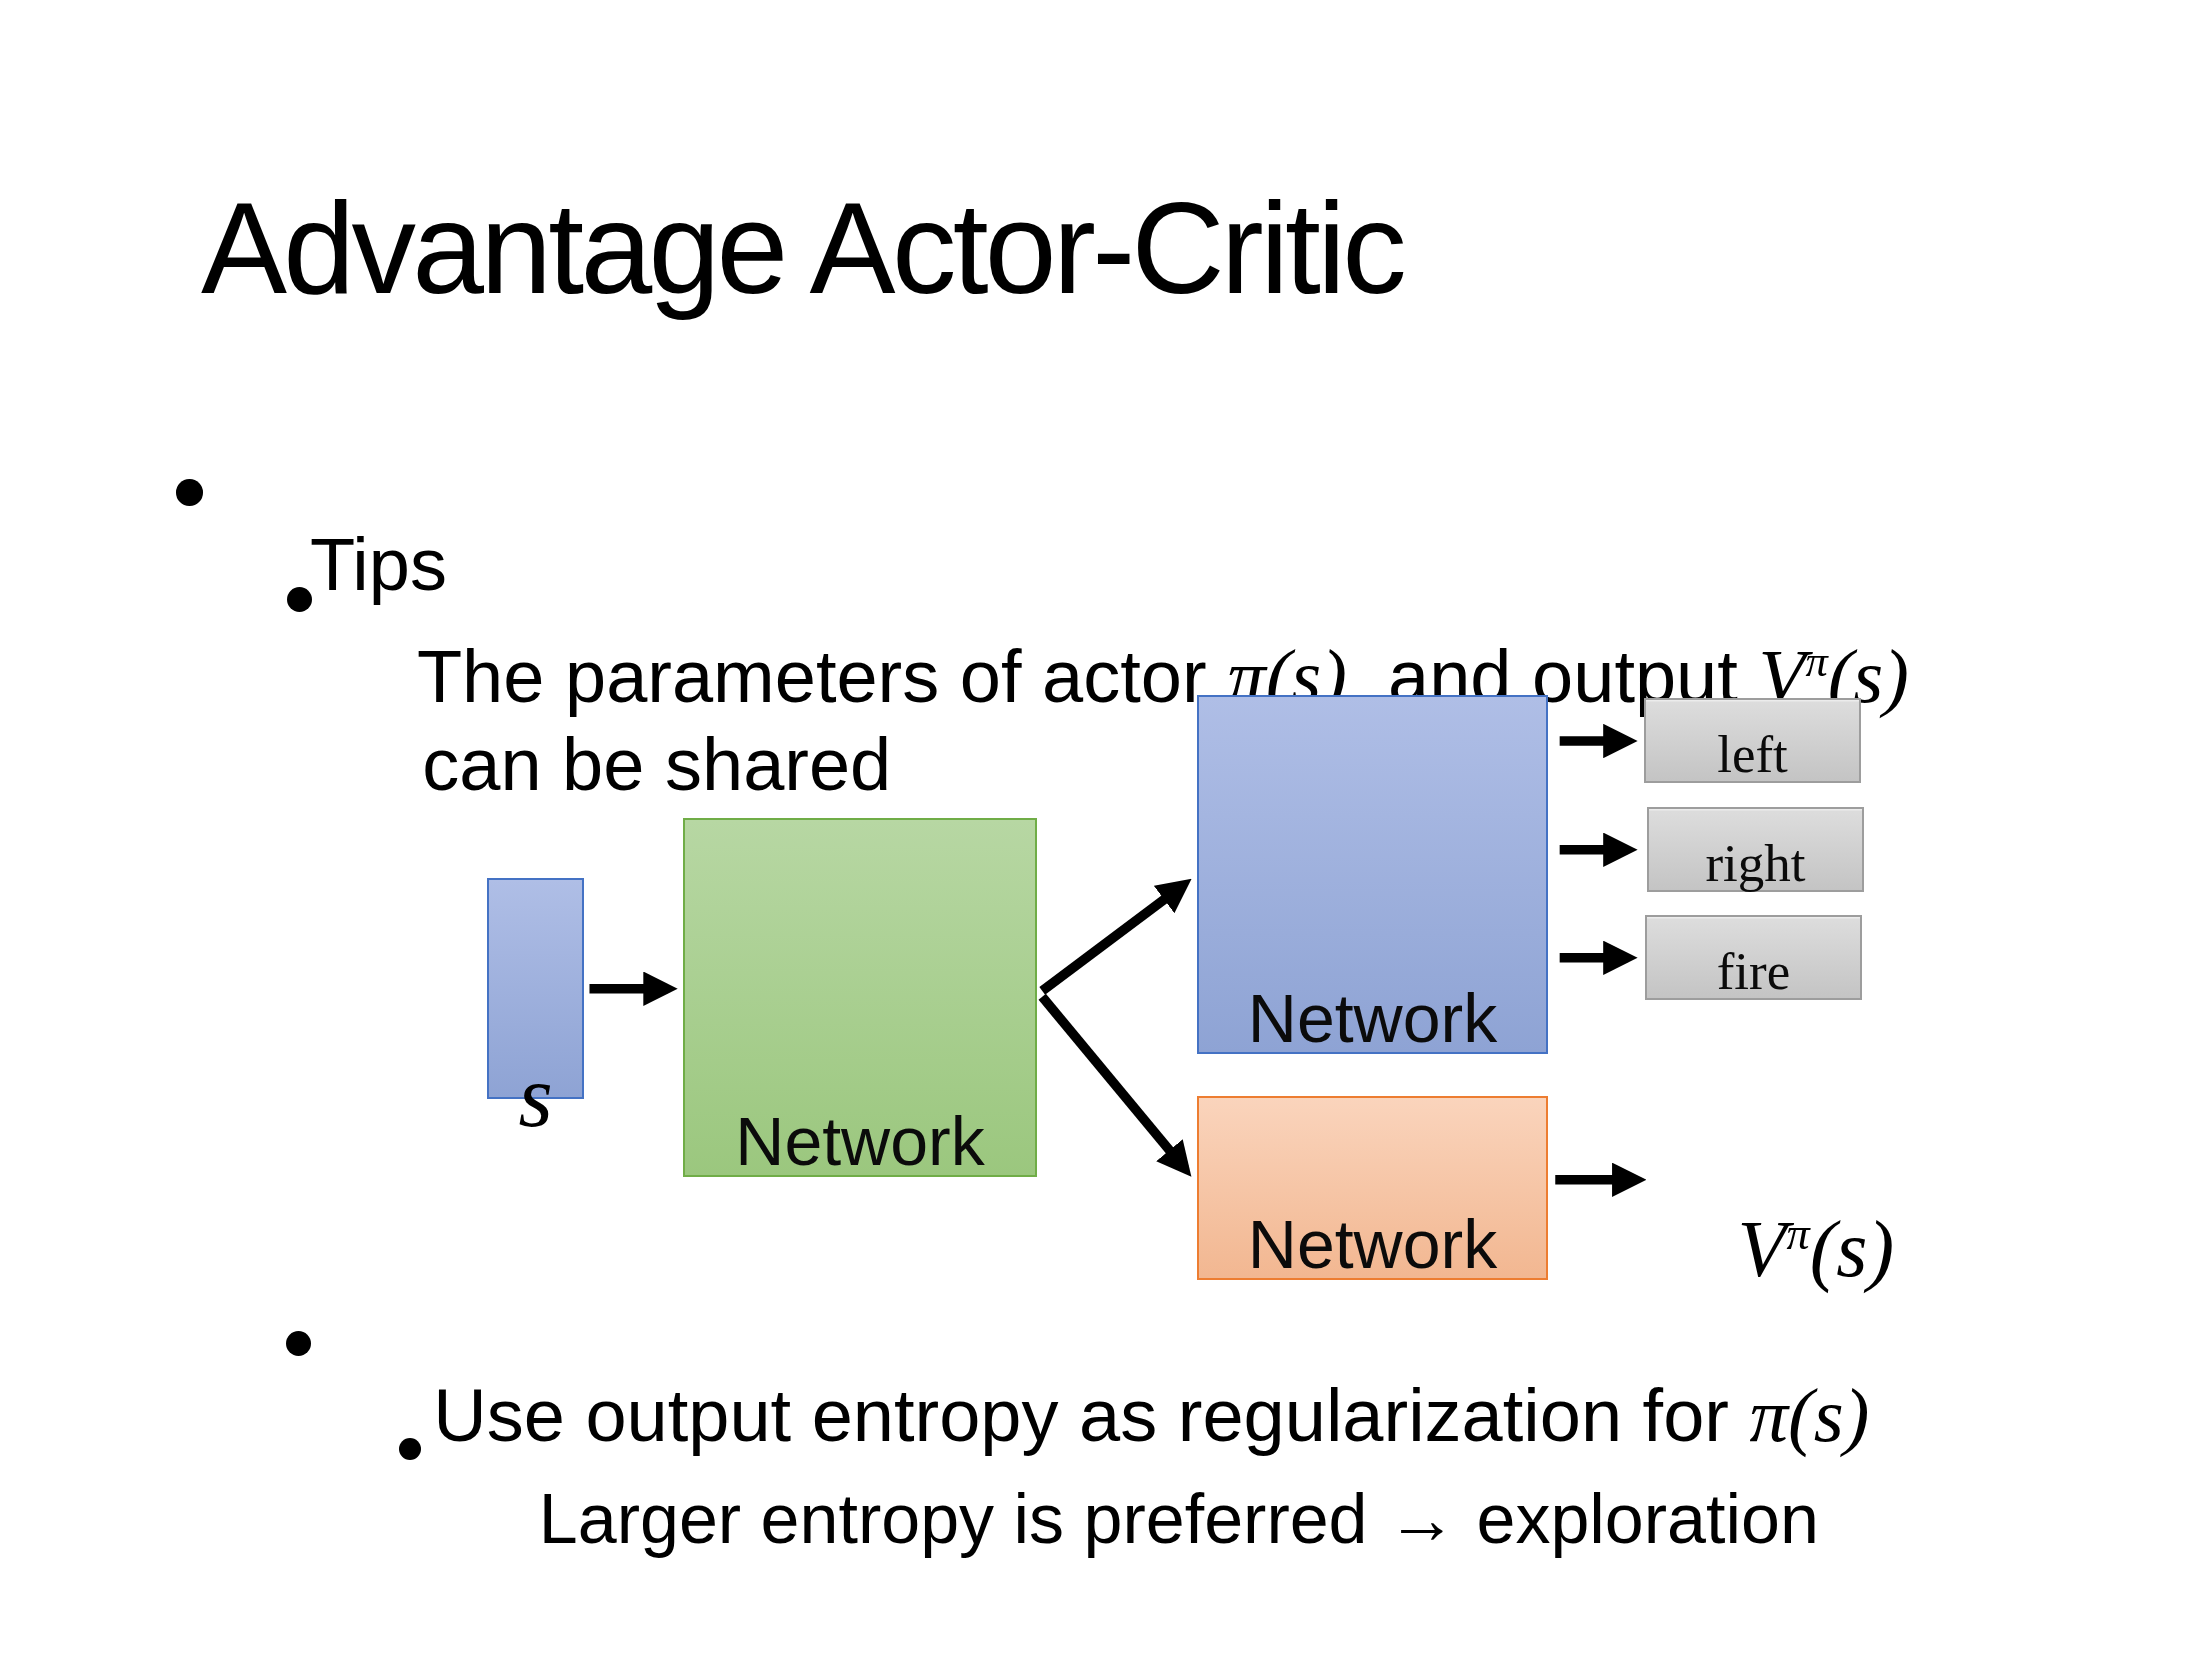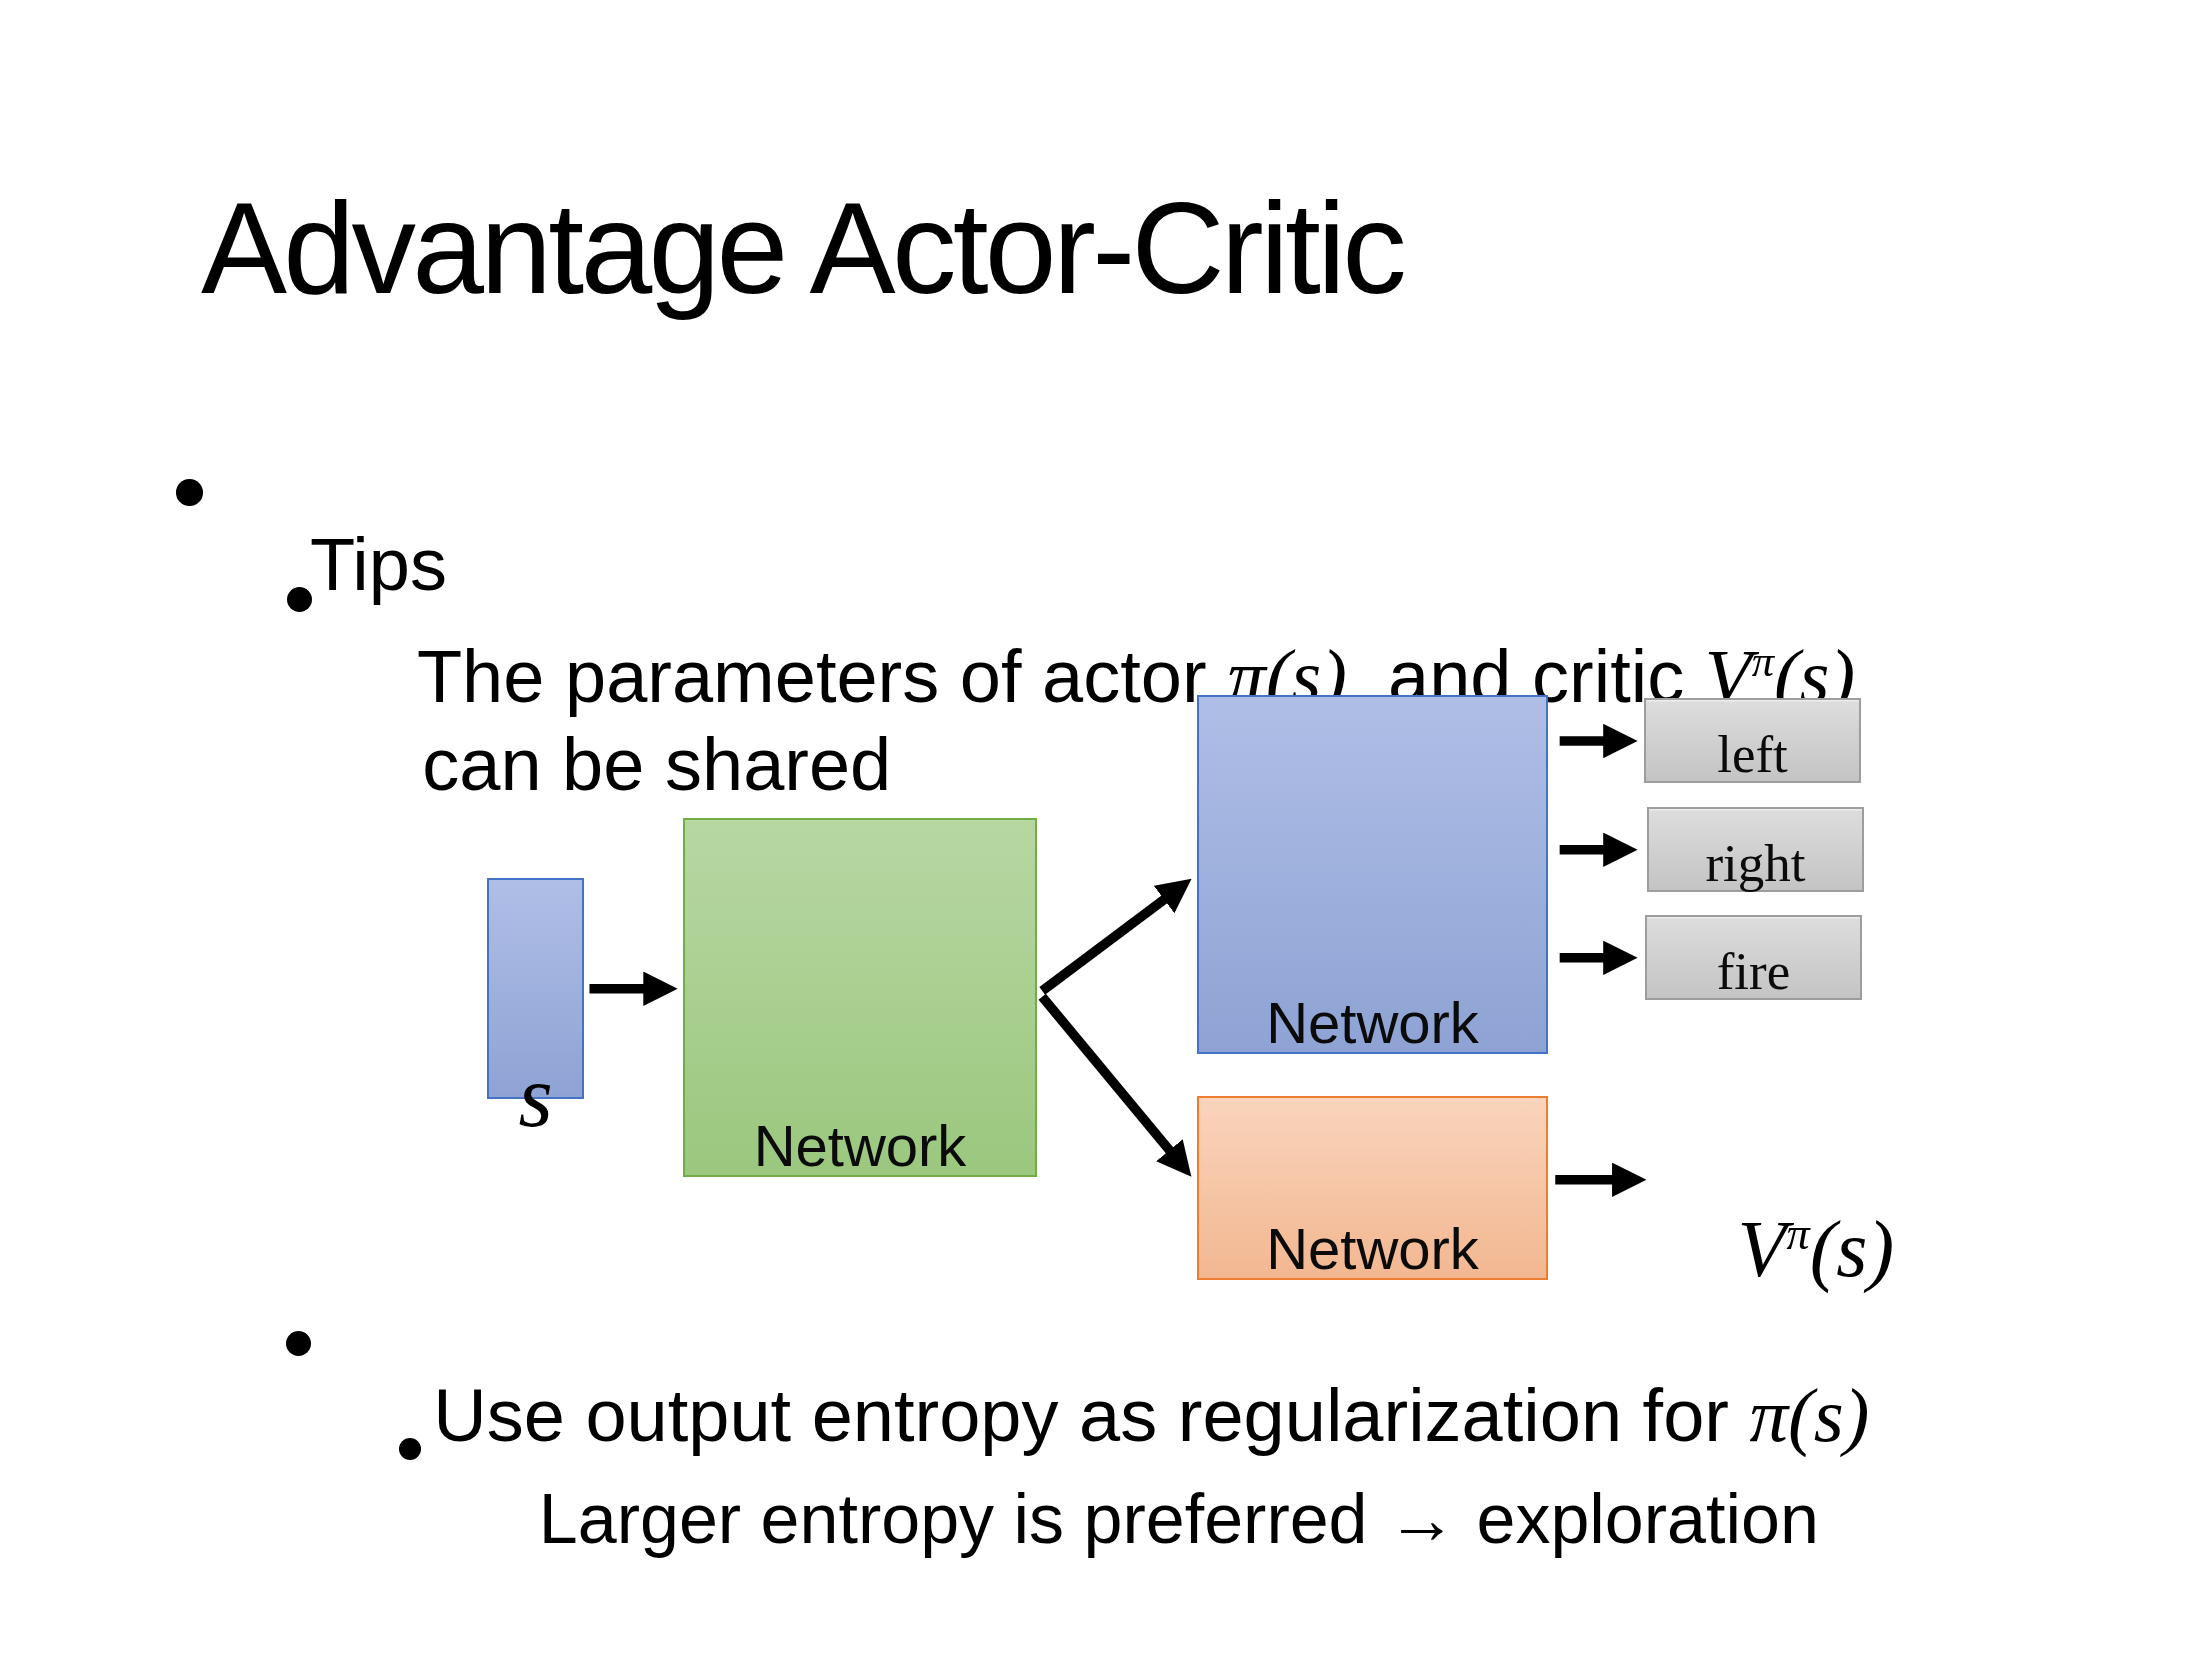--- a/index.html
+++ b/index.html
@@ -15,42 +15,42 @@
   .box{position:absolute;box-sizing:border-box;display:flex;align-items:flex-end;justify-content:center;}
   .state-box{left:487px;top:878px;width:97px;height:221px;
              background:linear-gradient(180deg,#AFBEE6 0%,#8EA3D4 100%);border:2.9px solid #4472C4;}
   .state-box .math{font-size:88px;}
   .shared-box{left:683px;top:818px;width:354px;height:359px;
               background:linear-gradient(180deg,#B7D7A3 0%,#9BC77E 100%);border:2.9px solid #70AD47;}
   .actor-box{left:1197px;top:695px;width:351px;height:359px;
              background:linear-gradient(180deg,#AFBEE6 0%,#8EA3D4 100%);border:2.9px solid #4472C4;}
   .critic-box{left:1197px;top:1096px;width:351px;height:184px;
               background:linear-gradient(180deg,#FAD4BC 0%,#F2B791 100%);border:2.9px solid #ED7D31;}
-  .net-label{font-size:58px;line-height:1;color:#0b0b0b;}
+  .net-label{font-size:68px;line-height:1;color:#0b0b0b;}
   .action-box{width:217px;height:85px;background:linear-gradient(180deg,#DDDDDD 0%,#C4C4C4 100%);
               border:2.2px solid #9D9D9D;box-shadow:inset 0 1.5px 0 #ececec;}
   .action-label{font-family:"Liberation Serif",serif;font-size:53px;line-height:1;color:#0b0b0b;}
   .critic-output{position:absolute;left:1652px;top:1134px;font-size:77px;line-height:1;white-space:pre;}
   .arrows{position:absolute;left:0;top:0;pointer-events:none;}
 </style>
 </head>
 <body>
 
 <div class="slide">
 
   <div class="title">Advantage Actor-Critic</div>
 
   <div class="dot" style="left:176px;top:479px;width:26.5px;height:26.5px"></div>
   <div class="line" style="left:229px;top:454px">
     <span>Tips</span>
   </div>
 
   <div class="dot" style="left:287px;top:587px;width:25px;height:25px"></div>
   <div class="line" style="left:336px;top:566px">
-    <span>The parameters of actor </span><span class="math">π(s)</span><span>  and critic </span><span class="math">V</span><sup class="math sup">π</sup><span class="math">(s)</span>
+    <span>The parameters of actor </span><span class="math">π(s)</span><span>  and output </span><span class="math">V</span><sup class="math sup">π</sup><span class="math">(s)</span>
   </div>
   <div class="line" style="left:340px;top:654px">
     <span>can be shared</span>
   </div>
 
   <div class="box state-box">
     <span class="math">s</span>
   </div>
 
   <div class="box shared-box">

